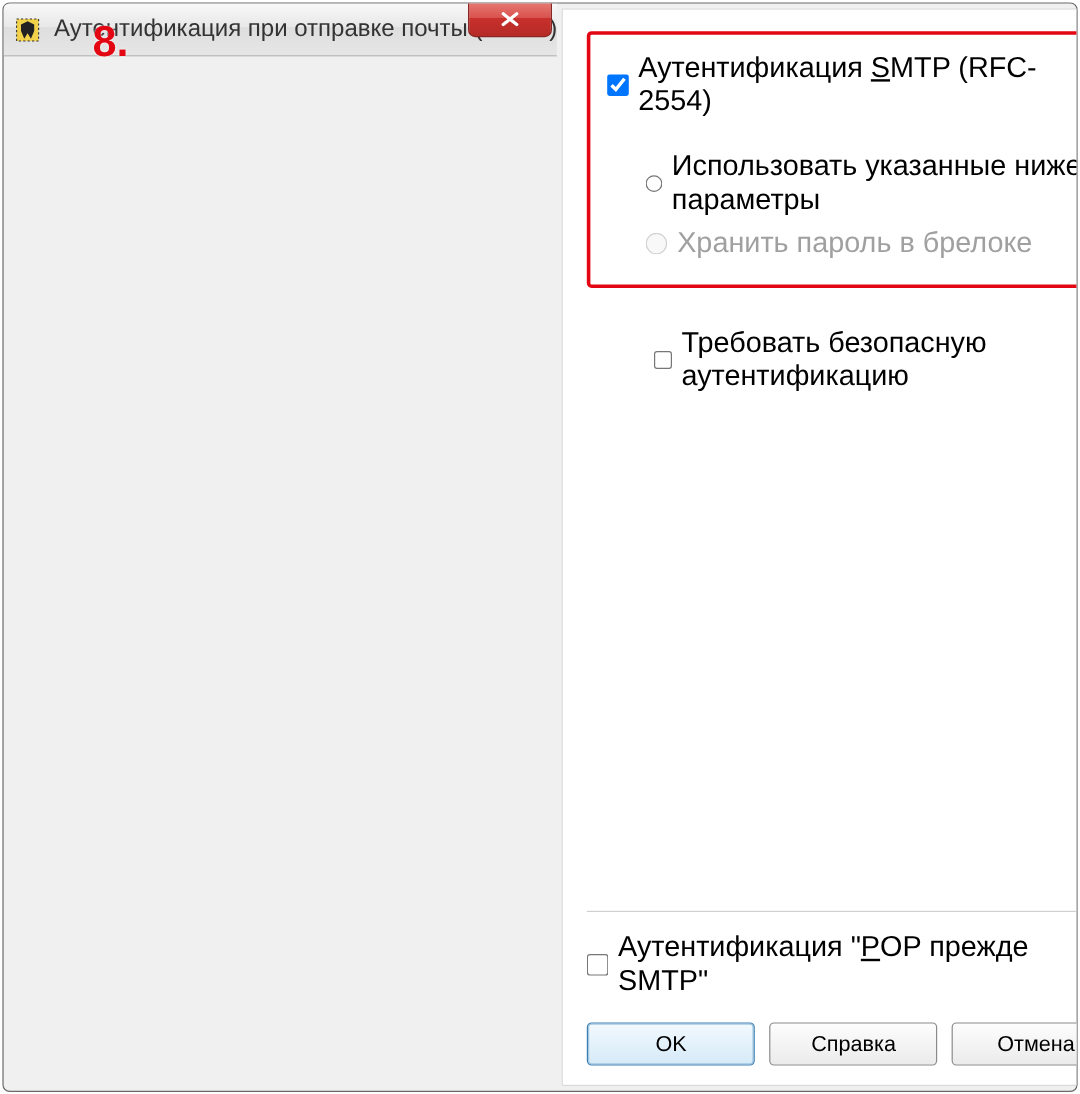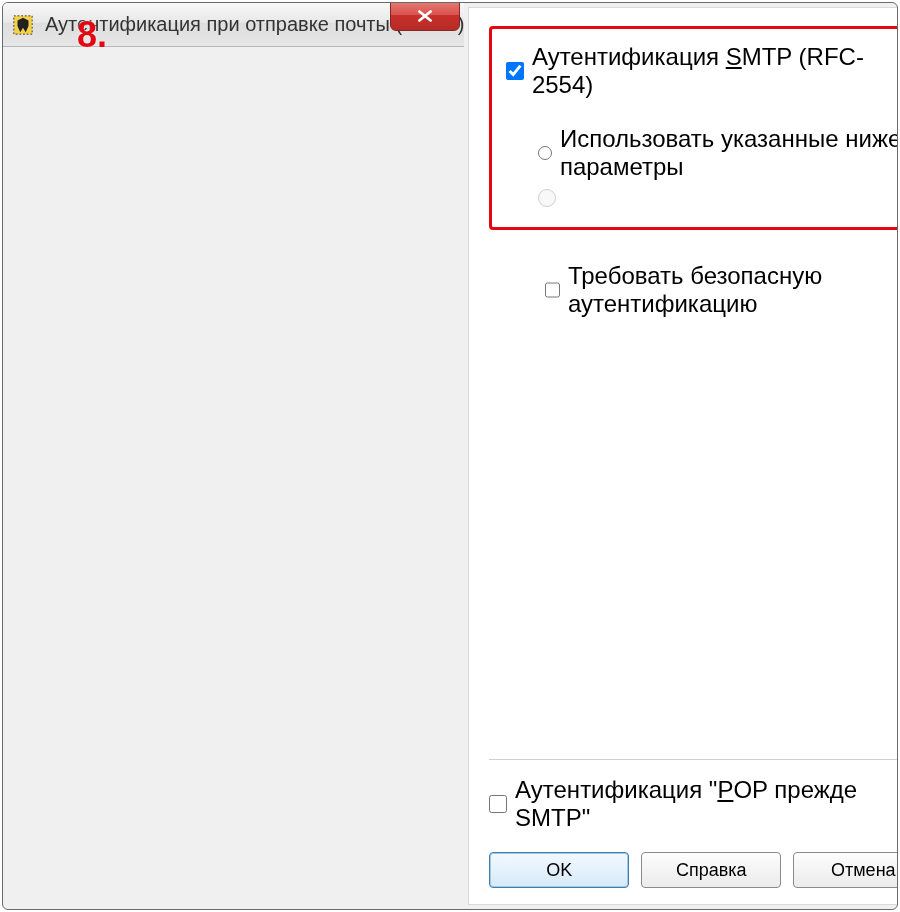--- a/index.html
+++ b/index.html
@@ -179,20 +179,21 @@
         </span>
       </label>
 
       <div class="radio-group">
         <label class="radio-row">
           <input type="radio" name="smtp" style="">
           <span class="label-text">Использовать указанные ниже параметры</span>
         </label>
         <label class="radio-row disabled">
           <input type="radio" name="smtp" disabled="" style="">
+          <span class="label-text">Хранить пароль в брелоке</span>
         </label>
       </div>
     </div>
 
     <div class="indented-check">
       <label class="check-row">
         <input type="checkbox" style="">
         <span class="label-text">Требовать безопасную аутентификацию</span>
       </label>
     </div>

